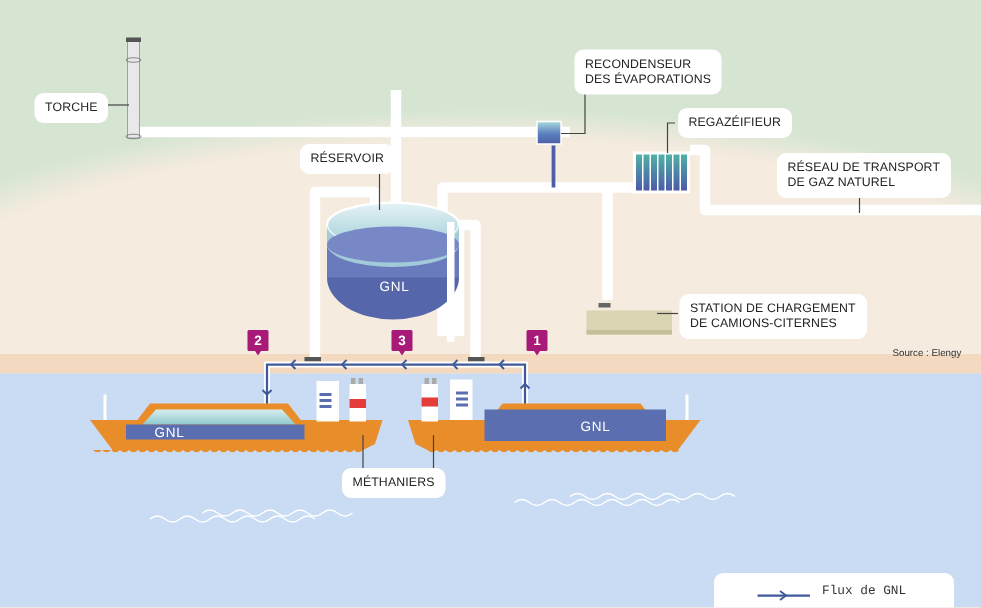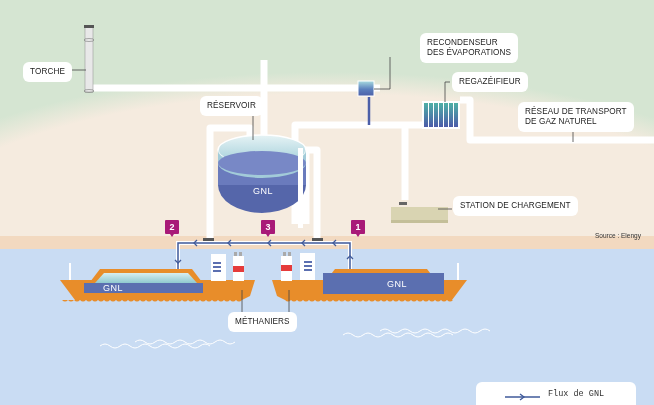--- a/index.html
+++ b/index.html
@@ -160,36 +160,37 @@
   </g>
 
   <g>
     <line x1="505" y1="397" x2="540" y2="397" stroke="#3f5a9a" stroke-width="1.5"></line>
     <path d="M520 394 L524 397 L520 400" fill="none" stroke="#3f5a9a" stroke-width="1.3"></path>
   </g>
 </svg>
 
 <div class="label" style="left:23px;top:62px;"><span>TORCHE</span></div>
 
-<div class="label" style="left:383px;top:33px;margin-left:37px;">
+<div class="label" style="left:383px;top:33px;">
   <div>RECONDENSEUR</div>
   <div>DES ÉVAPORATIONS</div>
 </div>
 
 <div class="label" style="left:452px;top:72px;"><span>REGAZÉIFIEUR</span></div>
 
 <div class="label" style="left:518px;top:102px;">
   <div>RÉSEAU DE TRANSPORT</div>
   <div>DE GAZ NATUREL</div>
 </div>
 
 <div class="label" style="left:200px;top:96px;text-align:right;"><span>RÉSERVOIR</span></div>
 
 <div class="label" style="left:453px;top:196px;">
   <div>STATION DE CHARGEMENT</div>
+  <div>DE CAMIONS-CITERNES</div>
 </div>
 
 <div class="label" style="left:228px;top:312px;"><span>MÉTHANIERS</span></div>
 
 <div class="gnl" style="left:253px;top:186px;">GNL</div>
 <div class="gnl" style="left:103px;top:283px;">GNL</div>
 <div class="gnl" style="left:387px;top:279px;">GNL</div>
 
 <div class="badge" style="left:351px;top:220px;">1</div>
 <div class="badge" style="left:165px;top:220px;">2</div>

